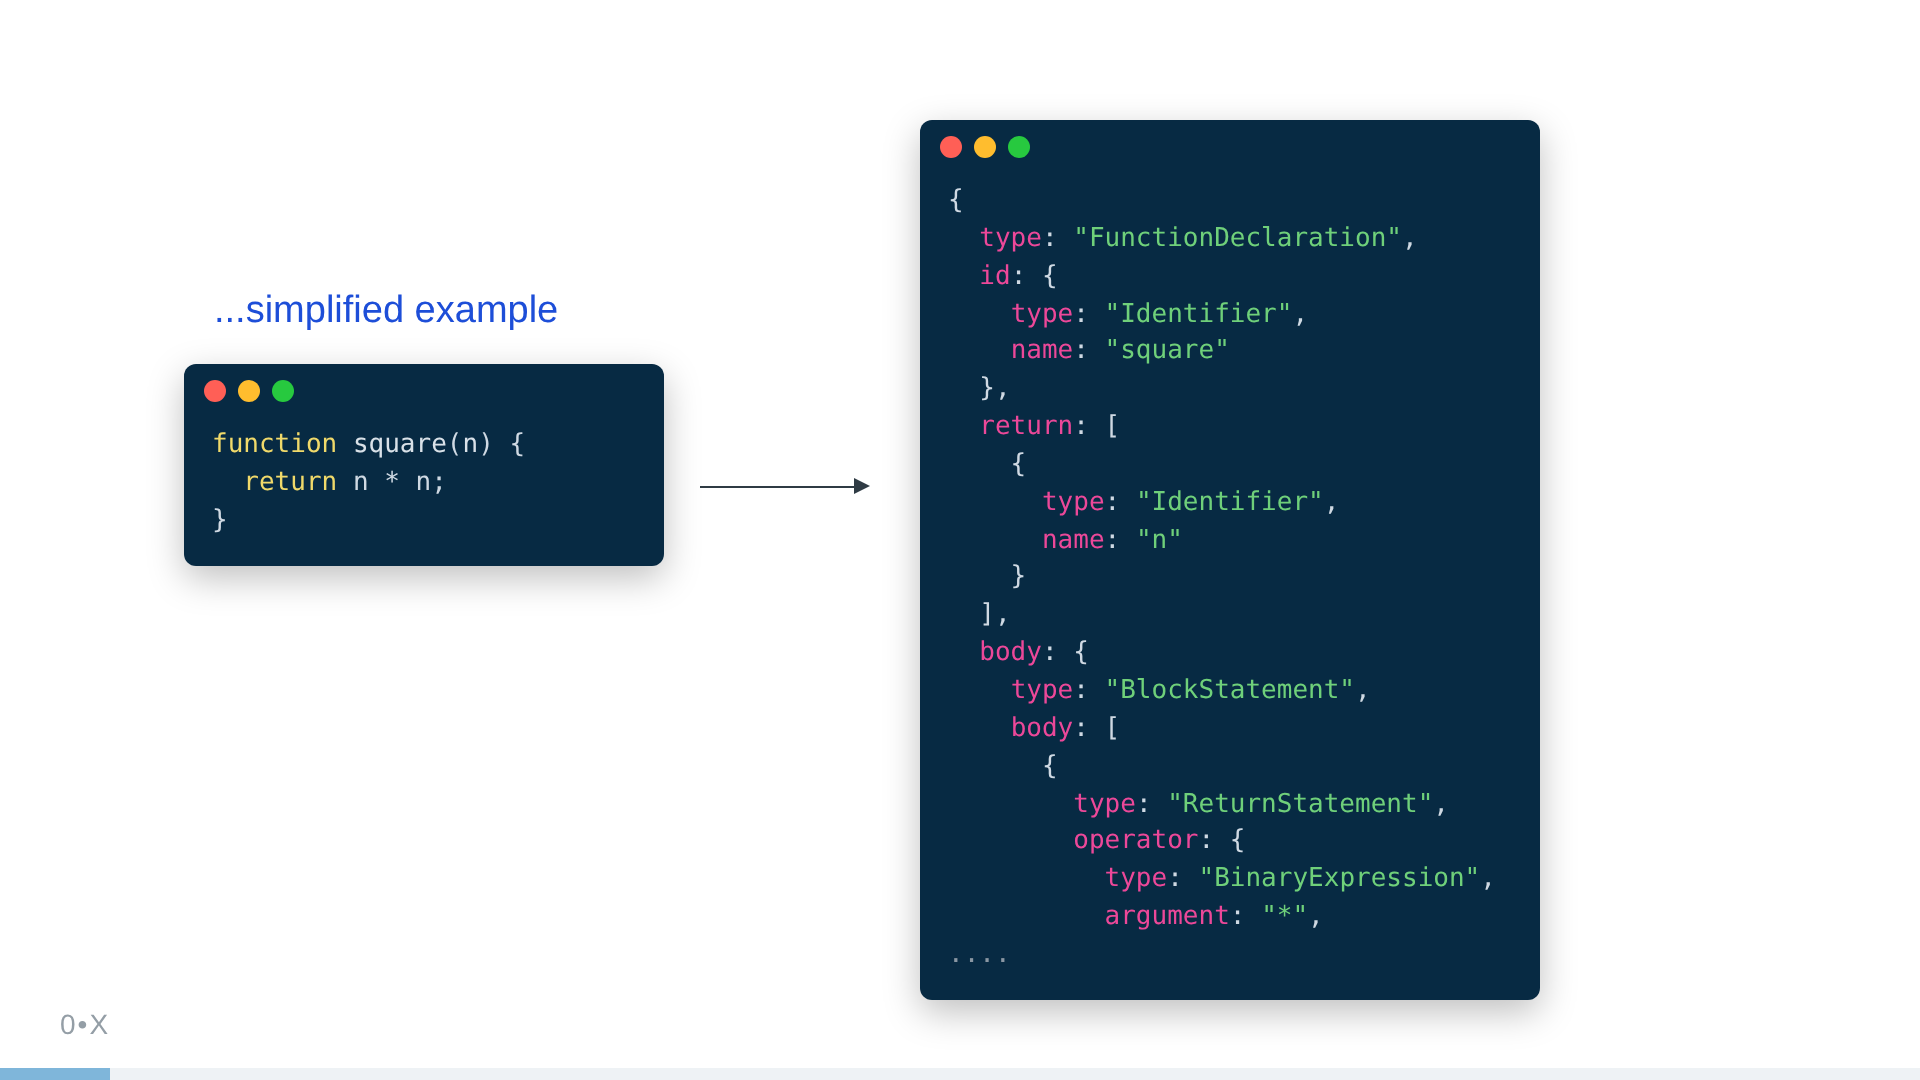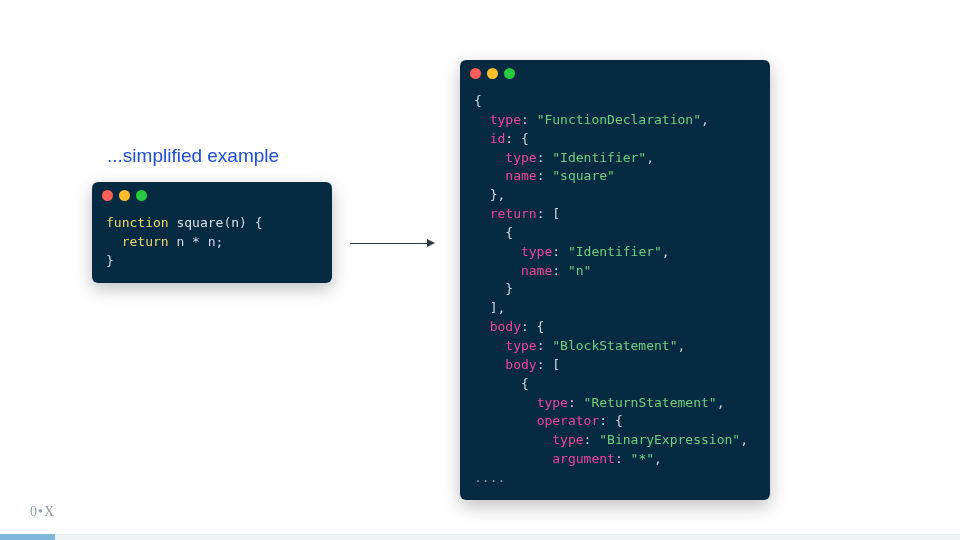--- a/index.html
+++ b/index.html
@@ -67,21 +67,21 @@
       border-left: 8px solid #2f3b44;
       border-top: 4px solid transparent;
       border-bottom: 4px solid transparent;
     }
 
     .footer-logo {
       position: absolute;
       left: 30px;
       bottom: 20px;
       color: #949ea6;
-      font-family: Liberation Serif, serif;
+      font-family: Liberation Sans, sans-serif;
       font-size: 14px;
       letter-spacing: 1px;
     }
     .progress {
       position: absolute;
       left: 0; bottom: 0;
       width: 55px; height: 6px;
       background: #7fb6da;
     }
     .progress-track {

